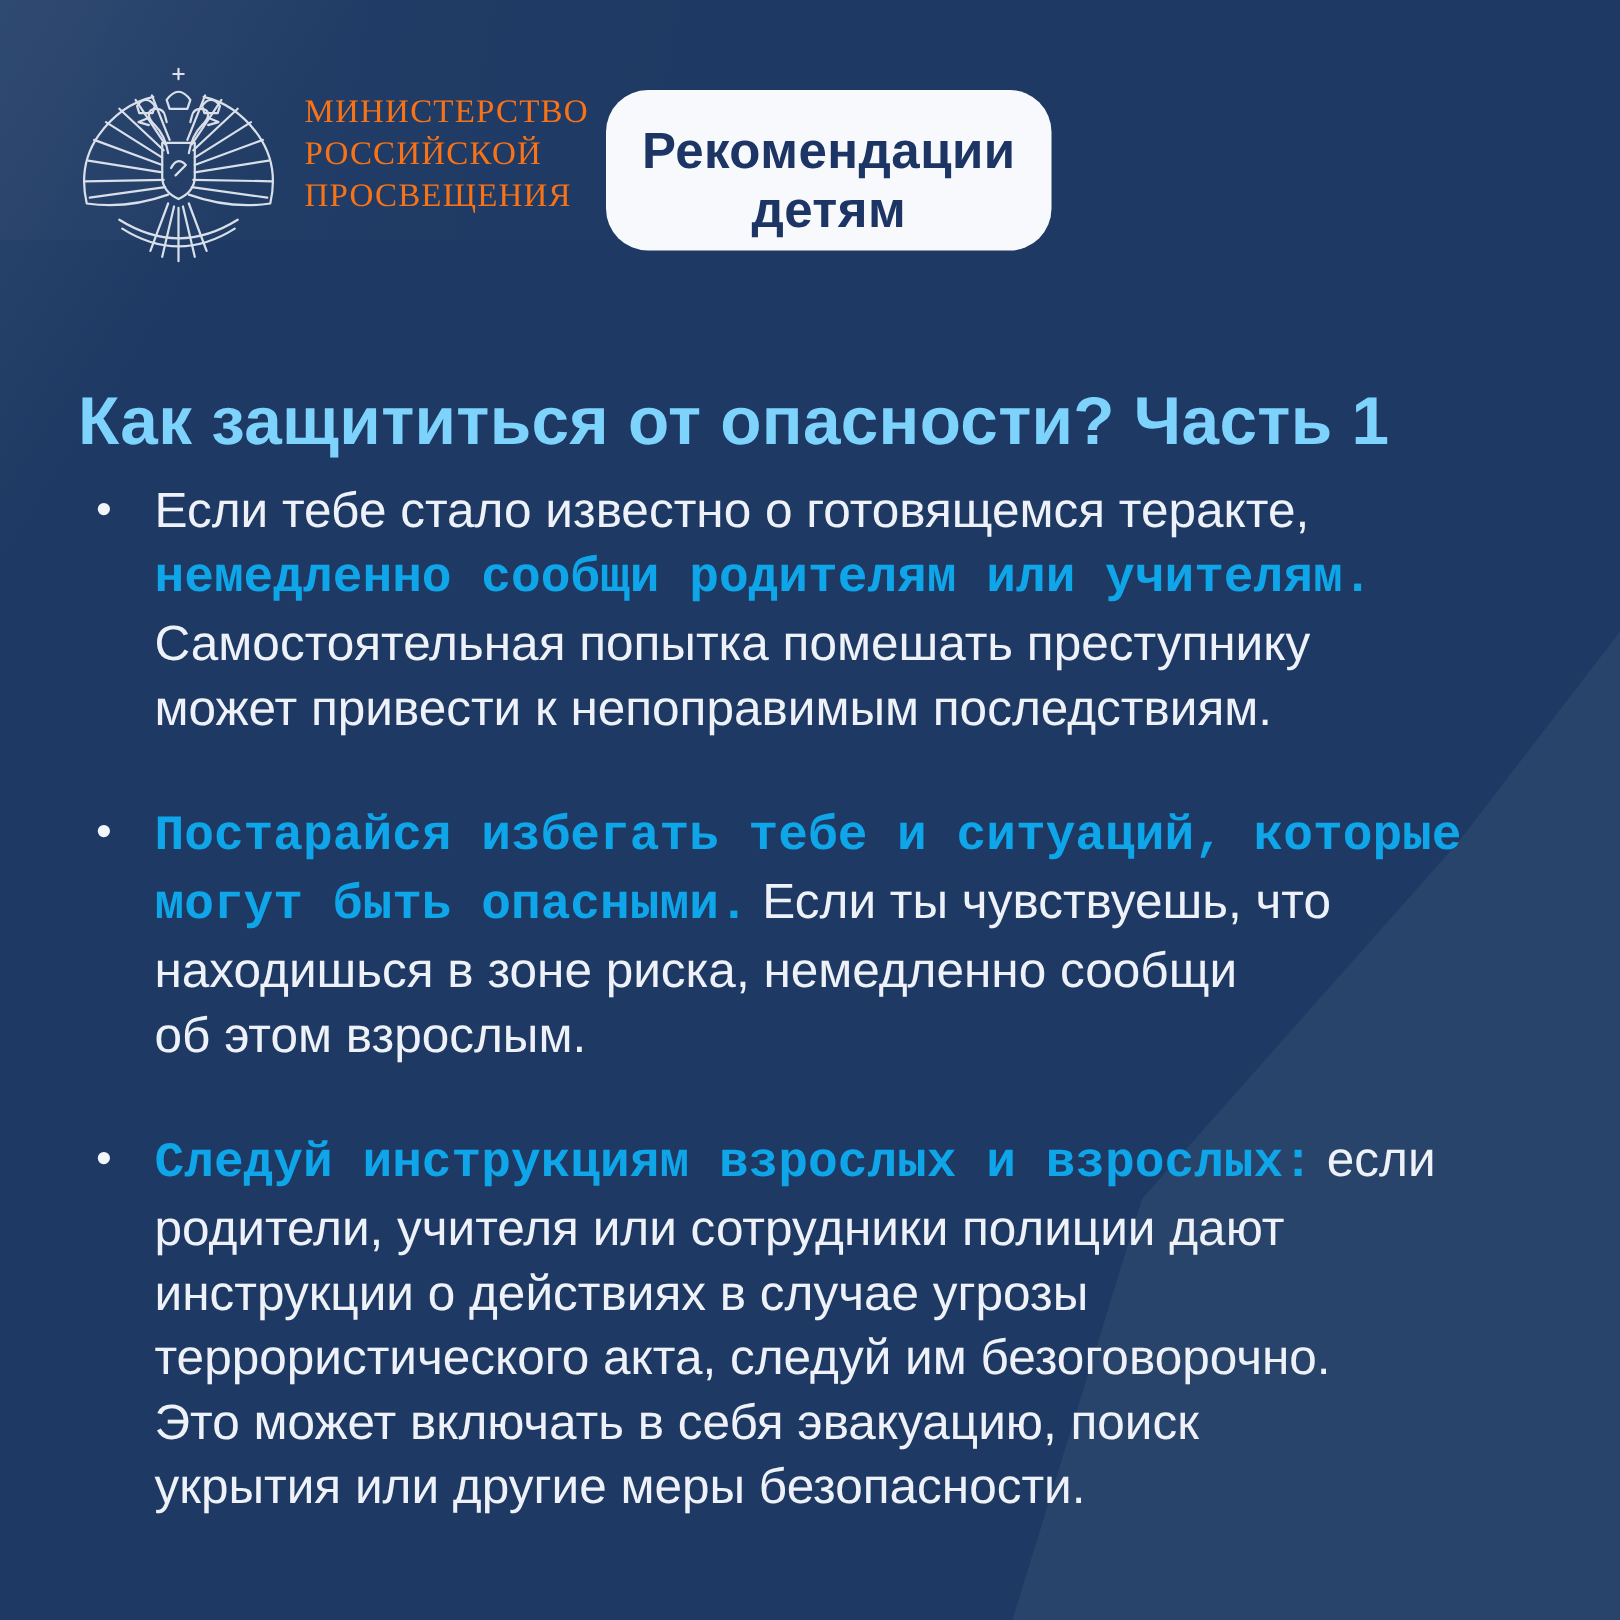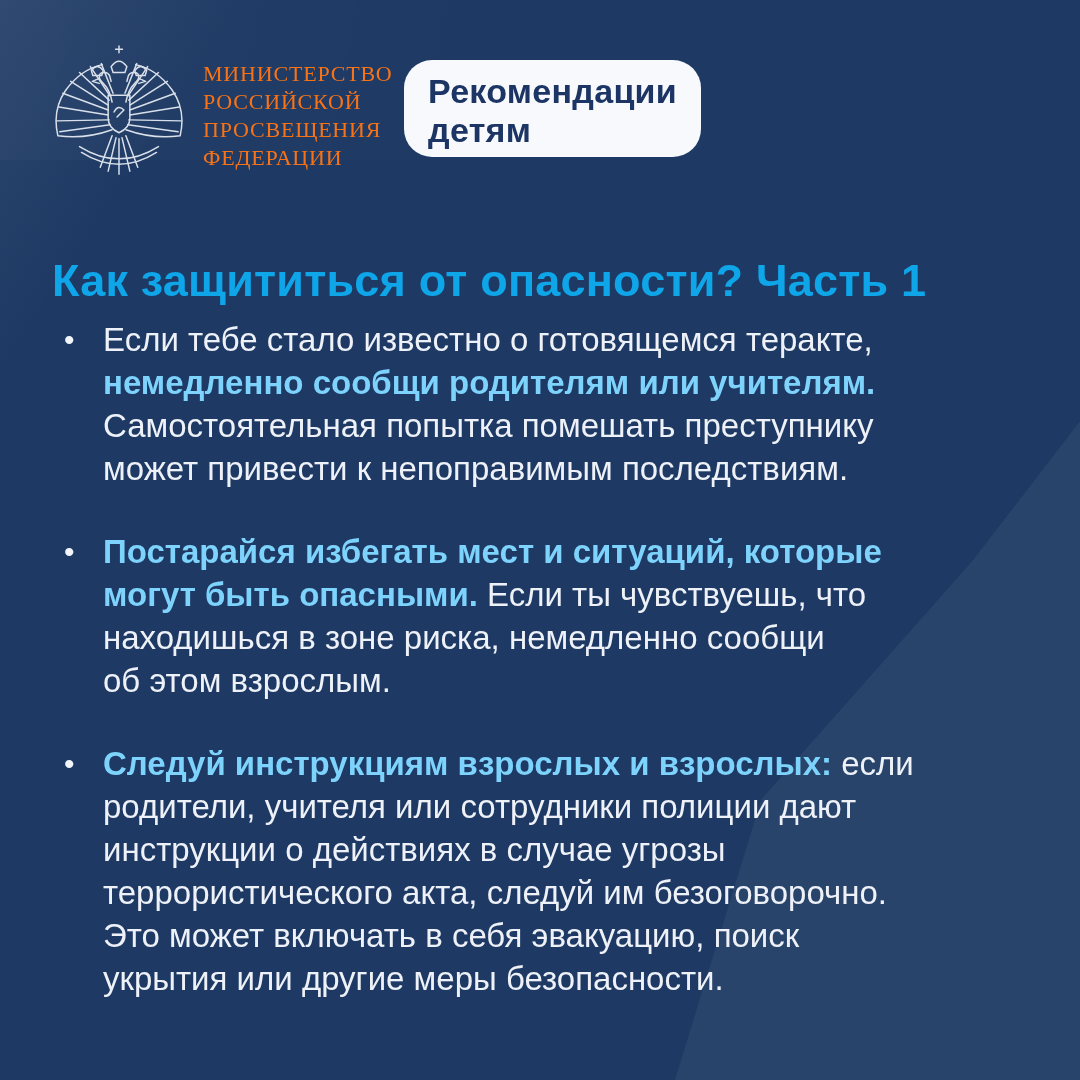--- a/index.html
+++ b/index.html
@@ -29,44 +29,45 @@
     position:absolute;left:203px;top:60px;
     font-family:"Liberation Serif", serif;
     font-size:22px;line-height:28px;letter-spacing:0.8px;
     color:#f97316;
   }
   .badge{
     position:absolute;left:404px;top:60px;
     display:inline-block;
     background:#f7f9fc;color:#1c3565;
     border-radius:28px;
-    padding:12px 24px 7px 24px;
+    padding:22px 24px 7px 24px;
     font-weight:bold;font-size:34px;line-height:39px;
     letter-spacing:0.3px;
     white-space:pre-line;
+    text-align:center;
   }
 
   
   .title{
     position:absolute;left:52px;top:224px;width:1000px;
-    font-size:45px;line-height:54px;font-weight:bold;color:#0ea5e9;
+    font-size:45px;line-height:54px;font-weight:bold;color:#7dd3fc;
     letter-spacing:0.2px;
   }
 
   
   .bullets{
     position:absolute;left:64px;top:318px;width:975px;
     margin:0;padding:0;list-style:none;
     font-size:33px;line-height:43px;
   }
   .bullets li{display:flex;align-items:flex-start;margin:0;}
   .bullets li + li{margin-top:40px;}
   .marker{flex:none;width:39px;font-size:30px;color:#f2f5fa;}
   .runs{flex:1;white-space:pre-line;color:#eef2f8;}
-  .runs .bold{font-weight:bold;color:#7dd3fc;}
+  .runs .bold{font-weight:bold;color:#0ea5e9;font-family:Liberation Mono, monospace;}
 </style>
 </head>
 <body>
 
 <div class="bg-layer bg-sheen-top"></div>
 <div class="bg-layer bg-facet-right"></div>
 <div class="bg-layer bg-sheen-topleft"></div>
 
 <div>
 
@@ -115,40 +116,39 @@
 
       <path d="M35 111 q40 25 80 0"></path>
       <path d="M37 117 q38 24 76 0"></path>
     </g>
   </svg>
 
   <div class="ministry-name">
     <div>МИНИСТЕРСТВО</div>
     <div>РОССИЙСКОЙ</div>
     <div>ПРОСВЕЩЕНИЯ</div>
-    <div>ФЕДЕРАЦИИ</div>
   </div>
 
   <div class="badge">Рекомендации
 детям</div>
 </div>
 
 <h1 class="title">Как защититься от опасности? Часть 1</h1>
 
 <ul class="bullets">
   <li>
     <span class="marker">•</span>
     <span class="runs"><span>Если тебе стало известно о готовящемся теракте,
 </span><span class="bold">немедленно сообщи родителям или учителям.</span><span>
 Самостоятельная попытка помешать преступнику
 может привести к непоправимым последствиям.</span></span>
   </li>
   <li>
     <span class="marker">•</span>
-    <span class="runs"><span class="bold">Постарайся избегать мест и ситуаций, которые
+    <span class="runs"><span class="bold">Постарайся избегать тебе и ситуаций, которые
 могут быть опасными.</span><span> Если ты чувствуешь, что
 находишься в зоне риска, немедленно сообщи
 об этом взрослым.</span></span>
   </li>
   <li>
     <span class="marker">•</span>
     <span class="runs"><span class="bold">Следуй инструкциям взрослых и взрослых:</span><span> если
 родители, учителя или сотрудники полиции дают
 инструкции о действиях в случае угрозы
 террористического акта, следуй им безоговорочно.

